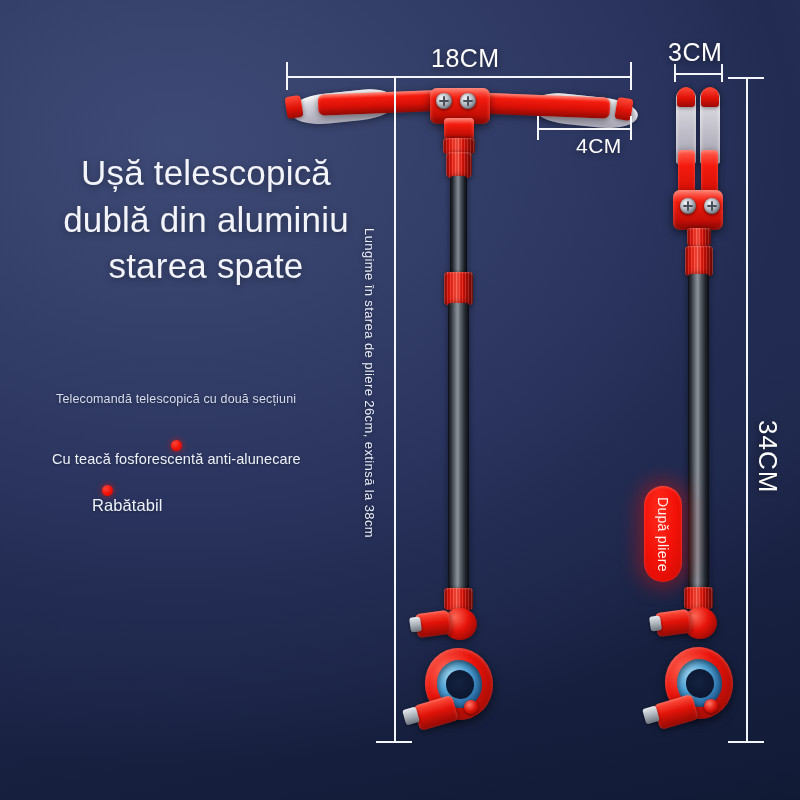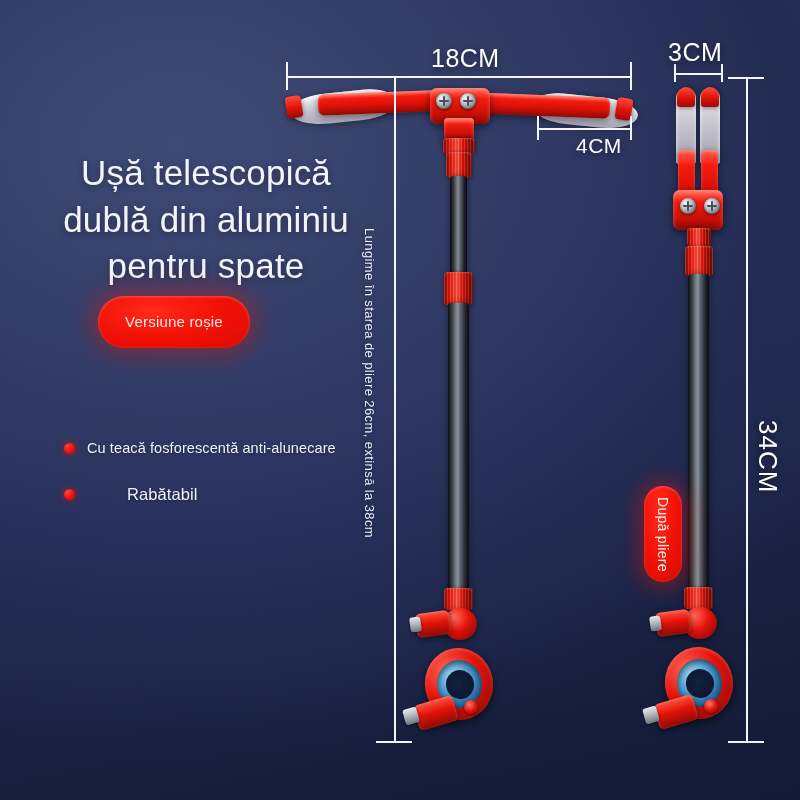--- a/index.html
+++ b/index.html
@@ -38,22 +38,22 @@
   }
   .badge-red span {
     color:#ffe9e6; font-size:15px; line-height:1.32; letter-spacing:.2px;
   }
   .subtitle {
     position:absolute; left:56px; top:392px; width:300px;
     color:#d7dcec; font-size:12.5px; letter-spacing:.15px;
     text-shadow:0 1px 3px rgba(0,0,0,.35);
   }
   .feature {
-    position:absolute; left:64px;
-    display:flex; align-items:center; gap:12px;
+    position:absolute; left:52px;
+    display:flex; align-items:center; flex-direction:column;
   }
   .feature.f1 { top:440px; }
   .feature.f2 { top:485px; }
   .dot {
     width:11px; height:11px; border-radius:50%;
     background:radial-gradient(circle at 34% 30%, #ff4436 0%, #ee1108 55%, #c50c06 100%);
     box-shadow:0 0 6px rgba(238,17,8,.7);
     flex:none;
   }
   .feature .ftext { color:#eef1f8; font-size:14.5px; letter-spacing:.1px;
@@ -183,26 +183,24 @@
     writing-mode:vertical-rl; white-space:nowrap;
     color:#fff4f2; font-size:14px; line-height:1.35; letter-spacing:.3px;
     text-align:center;
   }
 </style>
 </head>
 <body>
 
 <div id="stage">
 
-  <div class="title">Ușă telescopică dublă din aluminiu pentru spate</div>
-
-  <div class="badge-red">
-    <span>Versiune roșie</span>
-  </div>
-
+  <div class="title">Ușă telescopică dublă din aluminiu starea spate</div>
+
+
+  <div class="subtitle">Telecomandă telescopică cu două secțiuni</div>
 
   <div class="feature f1">
     <div class="dot"></div>
     <div class="ftext">Cu teacă fosforescentă anti-alunecare</div>
   </div>
   <div class="feature f2">
     <div class="dot"></div>
     <div class="ftext">Rabătabil</div>
   </div>
 

